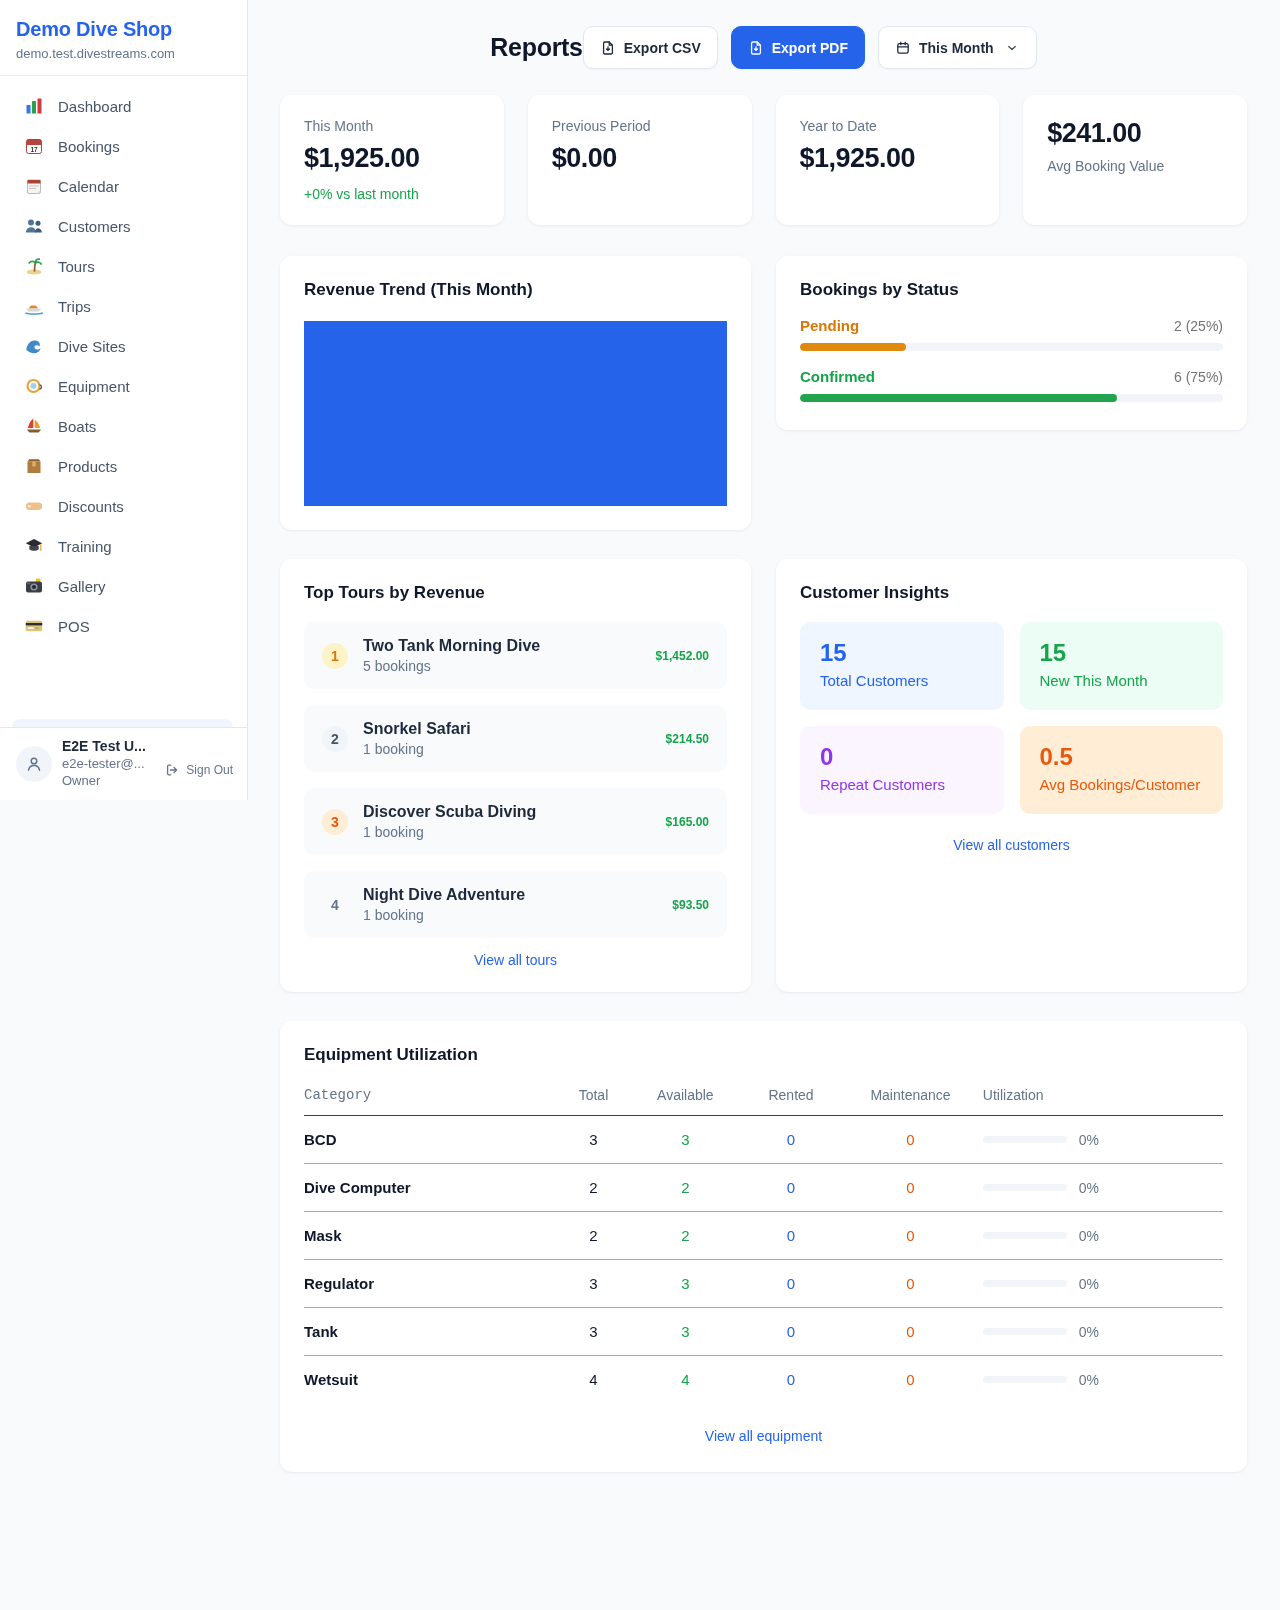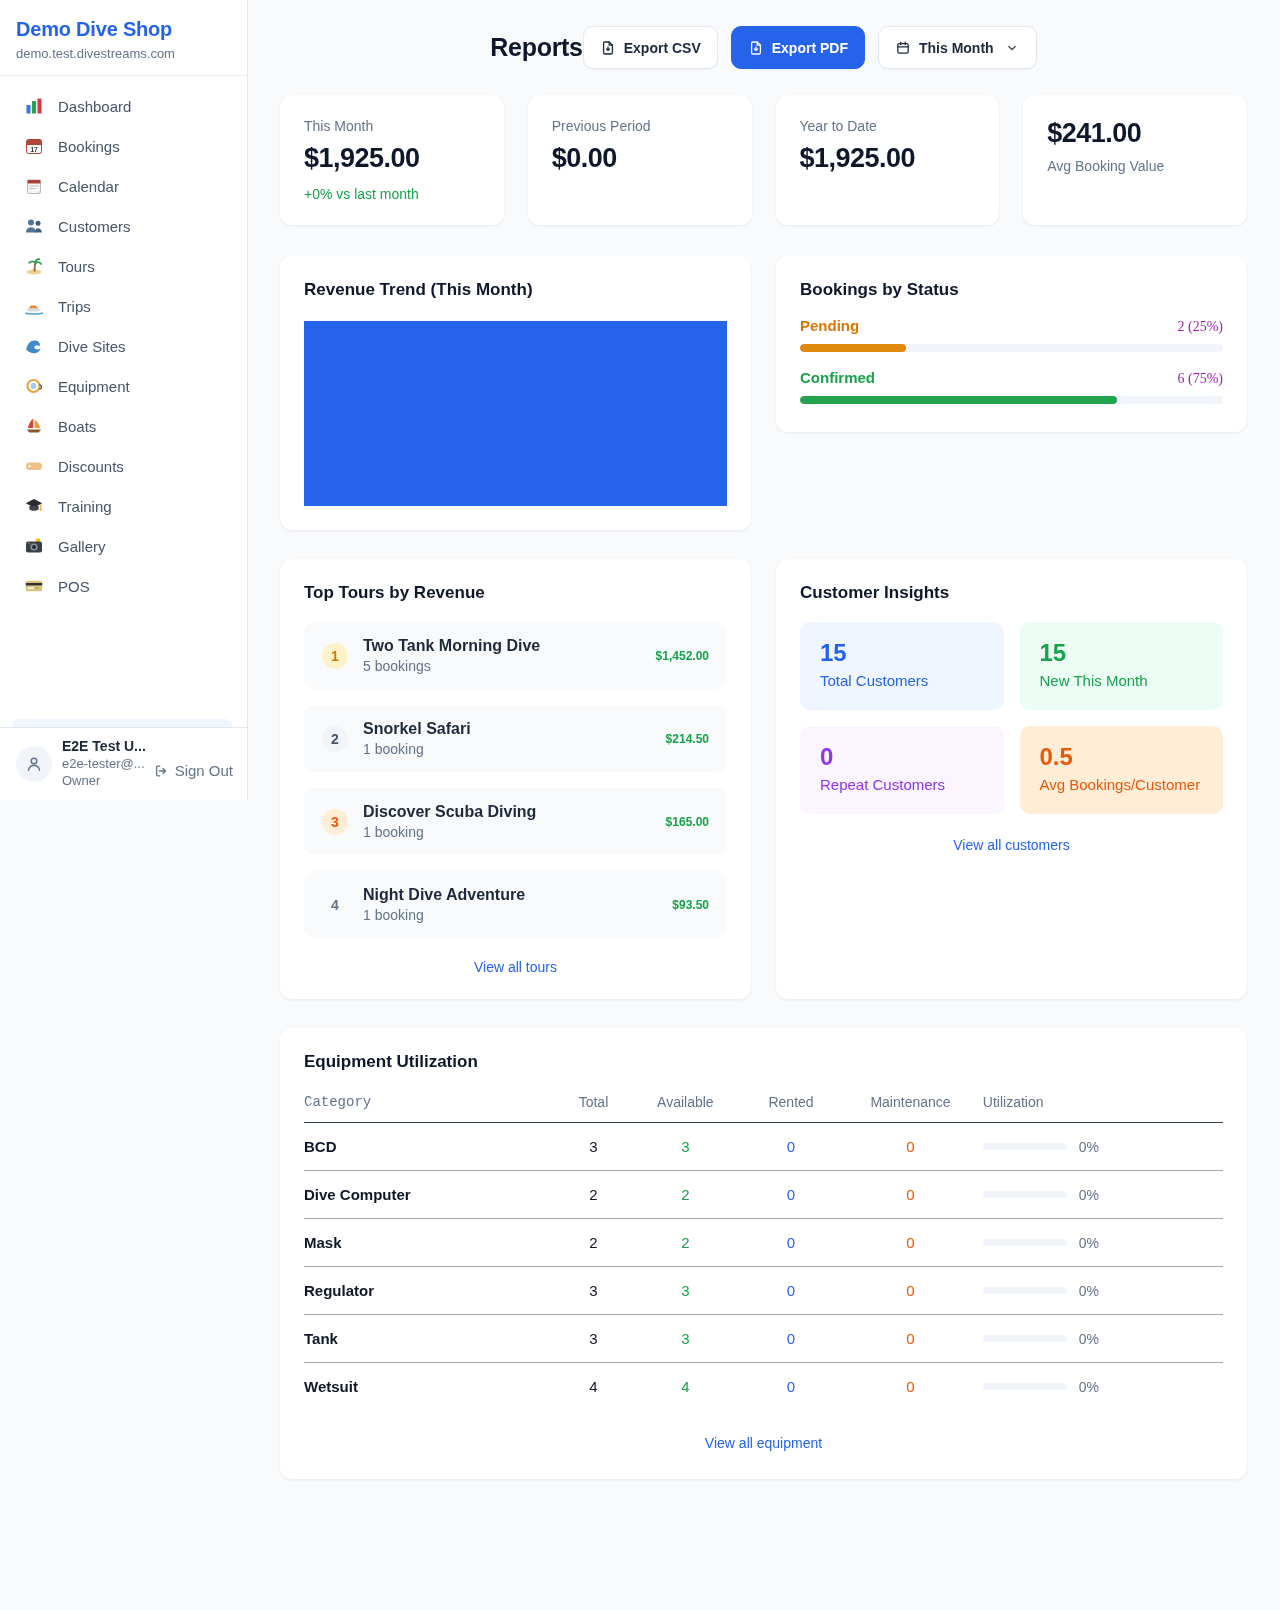--- a/index.html
+++ b/index.html
@@ -43,21 +43,21 @@
     width:36px; height:36px; border-radius:50%;
     background:#f1f5f9; display:flex; align-items:center; justify-content:center;
     margin-top:8px; flex:0 0 36px;
   }
   .avatar svg { width:20px; height:20px; }
   .user-name { font-size:14px; font-weight:bold; color:#1e293b; white-space:nowrap; }
   .user-email,.user-role { font-size:13px; color:#64748b; margin-top:2px; white-space:nowrap; }
   .signout {
     position:absolute; right:14px; top:34px;
     display:flex; align-items:center; gap:6px;
-    font-size:15px; color:#64748b; cursor:pointer;
+    font-size:12px; color:#64748b; cursor:pointer;
   }
   .signout svg { width:16px; height:16px; }
   
   .main { margin-left:248px; padding:26px 33px 32px 32px; }
   .page-header { display:flex; align-items:center; justify-content:center; margin-bottom:26px; }
   .page-title { font-size:25px; font-weight:bold; color:#0f172a; letter-spacing:-0.3px; }
   .header-actions { display:flex; gap:13px; }
   .btn {
     height:43px; padding:0 16px; border-radius:10px;
     background:#fff; border:1px solid #e2e8f0;
@@ -82,39 +82,39 @@
   .stat-card.value-first .stat-value { margin-top:0; }
   .stat-card.value-first .stat-label { margin-top:9px; }
   .two-col { display:grid; grid-template-columns:1fr 1fr; gap:25px; margin-bottom:29px; }
   .two-col.row1 { align-items:start; }
   .pad-card { padding:24px; }
   .chart-block { margin-top:21px; height:185px; background:#2563eb; }
   
   .status-row { margin-top:17px; }
   .status-line { display:flex; justify-content:space-between; align-items:baseline; }
   .status-label { font-size:15px; font-weight:bold; }
-  .status-value { font-size:14px; color:#a21caf;font-family:Liberation Serif, serif; }
+  .status-value { font-size:14px; color:#737373; }
   .bar-track { margin-top:9px; height:8px; border-radius:99px; background:#f1f5f9; overflow:hidden; }
   .bar-fill { height:100%; border-radius:99px; }
   
   .tours-list { margin-top:19px; display:flex; flex-direction:column; gap:16px; }
   .tour-item {
     background:#f8fafc; border-radius:10px; padding:15px 18px;
     display:flex; align-items:center; gap:15px;
   }
   .rank-badge {
     width:26px; height:26px; border-radius:50%; flex:0 0 26px;
     display:flex; align-items:center; justify-content:center;
     font-size:14px; font-weight:bold;
   }
   .tour-info { flex:1; min-width:0; }
   .tour-name { font-size:16px; font-weight:bold; color:#1e293b; }
   .tour-bookings { font-size:14px; color:#64748b; margin-top:3px; }
   .tour-revenue { font-size:12px; font-weight:bold; color:#16a34a; }
-  .view-all { display:block; text-align:center; font-size:14px; color:#2563eb; margin-top:21px; cursor:pointer; text-decoration:none; }
+  .view-all { display:block; text-align:center; font-size:14px; color:#2563eb; margin-top:14px; cursor:pointer; text-decoration:none; }
   
   .insights-grid { margin-top:19px; display:grid; grid-template-columns:1fr 1fr; gap:16px; }
   .insight-tile { border-radius:10px; padding:17px 20px 21px; }
   .insight-value { font-size:24px; font-weight:bold; }
   .insight-label { font-size:15px; margin-top:5px; }
   
   .equip-card { padding:24px 24px 28px; }
   table.equip { width:100%; border-collapse:collapse; margin-top:14px; }
   .equip th {
     font-size:14px; font-weight:normal; color:#64748b;
@@ -228,20 +228,30 @@
       </div>
       <div class="nav-item">
         <span class="nav-icon">
           <svg viewBox="0 0 20 20">
             <path d="M9.3 2.5v9.5H3.8c.9-4 2.8-7.3 5.5-9.5z" fill="#d8452f"></path>
             <path d="M10.7 3.5v8.5h5.4c-.7-3.2-2.6-6.3-5.4-8.5z" fill="#ef9b2d"></path>
             <path d="M2.8 13.5h14.4l-2.6 3H5.4z" fill="#8a5a2b"></path>
           </svg>
         </span>
         <span>Boats</span>
+      </div>
+      <div class="nav-item">
+        <span class="nav-icon">
+          <svg viewBox="0 0 20 20">
+            <path d="M3.5 5.5h13l-1.7-2.3H5.2z" fill="#8f5e2a"></path>
+            <rect x="3.5" y="5.5" width="13" height="11.5" fill="#b07b3f"></rect>
+            <rect x="8.3" y="5.5" width="3.4" height="5" fill="#dcae69"></rect>
+          </svg>
+        </span>
+        <span>Products</span>
       </div>
       <div class="nav-item">
         <span class="nav-icon">
           <svg viewBox="0 0 20 20">
             <rect x="2" y="6.5" width="16" height="7.5" rx="3.5" fill="#efc089"></rect>
             <circle cx="5.5" cy="10.2" r="1.2" fill="#fdf6ec"></circle>
           </svg>
         </span>
         <span>Discounts</span>
       </div>

